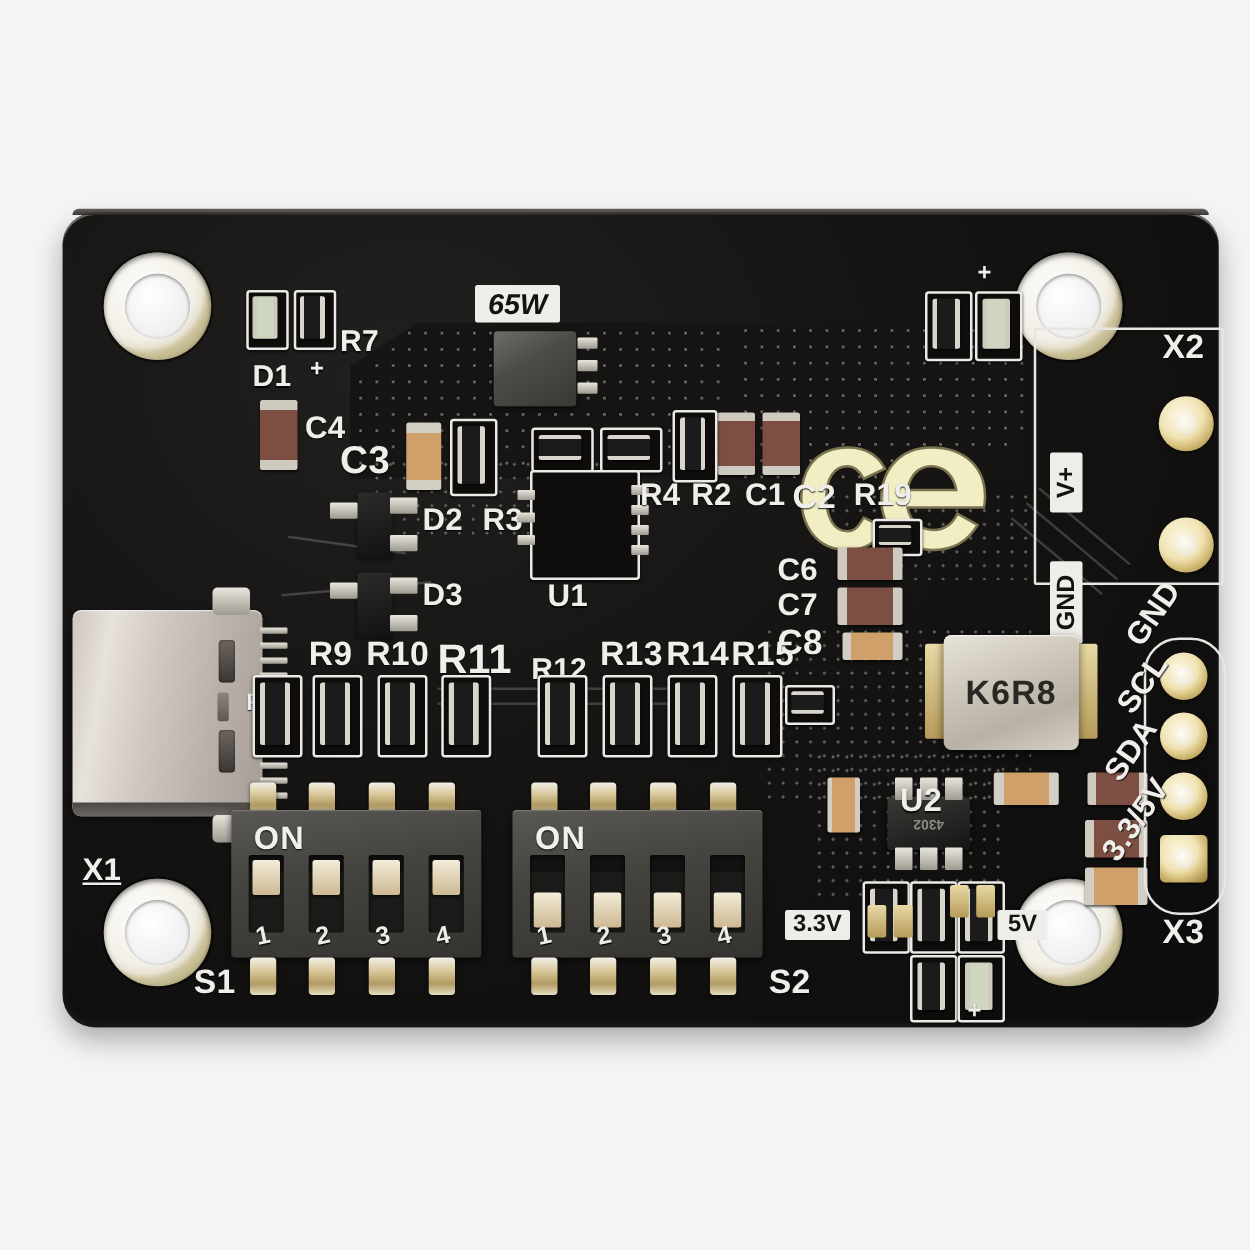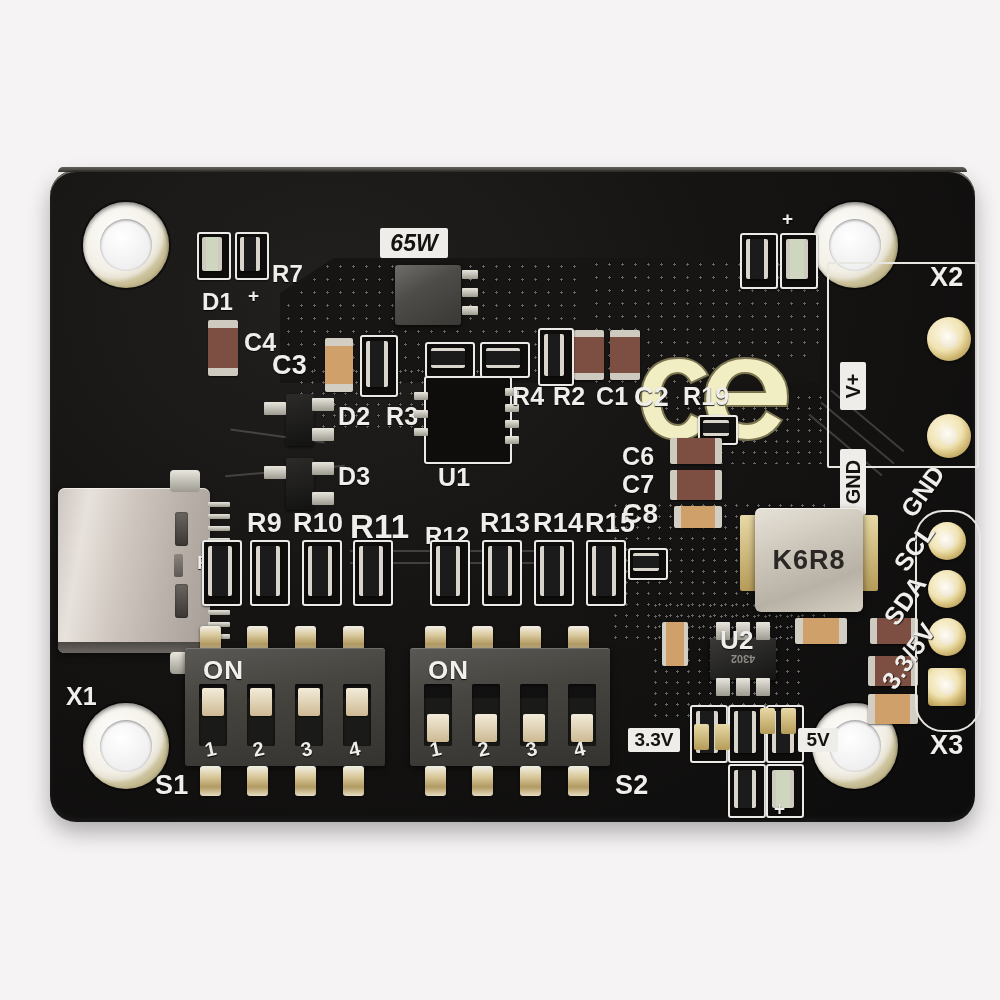--- a/index.html
+++ b/index.html
@@ -209,35 +209,35 @@
       <div class="leg" style="left:0;top:62px;width:22px;height:5px;"></div>
       <div class="leg" style="left:0;top:74px;width:22px;height:5px;"></div>
       <div class="leg" style="left:0;top:86px;width:22px;height:5px;"></div>
       <div class="leg" style="left:0;top:98px;width:22px;height:5px;"></div>
       <div class="leg" style="left:0;top:110px;width:22px;height:5px;"></div>
       <div class="leg" style="left:0;top:122px;width:22px;height:5px;"></div>
       <div class="leg" style="left:0;top:134px;width:22px;height:5px;"></div>
     </div>
     <div class="leg" style="left:120px;top:300px;width:30px;height:22px;border-radius:4px;"></div>
     <div class="leg" style="left:120px;top:482px;width:30px;height:22px;border-radius:4px;"></div>
-    <div class="silk" style="left:16px;top:512px;font-size:25px;">X1</div>
+    <div class="silk" style="left:16px;top:512px;font-size:25px;text-decoration:underline;">X1</div>
 
     <div class="pad-frame" style="left:147px;top:62px;width:30px;height:44px;"></div>
     <div class="led-green" style="left:152px;top:67px;width:20px;height:34px;"></div>
     <div class="pad-frame" style="left:185px;top:62px;width:30px;height:44px;"></div>
     <div class="res vert" style="left:190px;top:67px;width:20px;height:34px;"></div>
     <div class="silk" style="left:152px;top:118px;font-size:24px;text-align:right;">D1</div>
     <div class="silk" style="left:222px;top:90px;font-size:24px;">R7</div>
     <div class="plus" style="left:198px;top:115px;">+</div>
 
     <div class="cap-brown vert" style="left:158px;top:150px;width:30px;height:56px;"></div>
     <div class="silk" style="left:194px;top:158px;font-size:25px;">C4</div>
 
     <div class="cap-tan vert" style="left:275px;top:168px;width:28px;height:54px;"></div>
-    <div class="silk" style="left:222px;top:180px;font-size:27px;">C3</div>
+    <div class="silk" style="left:222px;top:180px;font-size:31px;">C3</div>
     <div class="pad-frame" style="left:310px;top:165px;width:34px;height:58px;"></div>
     <div class="res vert" style="left:316px;top:171px;width:22px;height:46px;"></div>
 
     <div class="sot" style="left:236px;top:224px;width:28px;height:52px;"></div>
     <div class="leg" style="left:214px;top:232px;width:22px;height:13px;"></div>
     <div class="leg" style="left:262px;top:228px;width:22px;height:13px;"></div>
     <div class="leg" style="left:262px;top:258px;width:22px;height:13px;"></div>
     <div class="silk" style="left:288px;top:232px;font-size:25px;">D2</div>
     <div class="silk" style="left:336px;top:232px;font-size:25px;">R3</div>
 
@@ -329,21 +329,21 @@
     <div class="pad-frame" style="left:484px;top:370px;width:36px;height:62px;"></div>
     <div class="res vert" style="left:490px;top:376px;width:24px;height:50px;"></div>
     <div class="pad-frame" style="left:536px;top:370px;width:36px;height:62px;"></div>
     <div class="res vert" style="left:542px;top:376px;width:24px;height:50px;"></div>
 
     <div class="pad-frame" style="left:578px;top:378px;width:36px;height:28px;"></div>
     <div class="res" style="left:583px;top:383px;width:26px;height:18px;"></div>
 
     <div class="ind-pad" style="left:690px;top:345px;width:28px;height:76px;"></div>
     <div class="ind-pad" style="left:800px;top:345px;width:28px;height:76px;"></div>
-    <div class="induct" style="left:705px;top:338px;width:108px;height:104px;">K6R8</div>
+    <div class="induct" style="left:705px;top:338px;width:108px;height:92px;">K6R8</div>
 
     <div class="soic" style="left:660px;top:468px;width:66px;height:42px;">
       <div class="mk">4302</div>
     </div>
     <div class="leg" style="left:666px;top:452px;width:14px;height:18px;"></div>
     <div class="leg" style="left:686px;top:452px;width:14px;height:18px;"></div>
     <div class="leg" style="left:706px;top:452px;width:14px;height:18px;"></div>
     <div class="leg" style="left:666px;top:508px;width:14px;height:18px;"></div>
     <div class="leg" style="left:686px;top:508px;width:14px;height:18px;"></div>
     <div class="leg" style="left:706px;top:508px;width:14px;height:18px;"></div>

